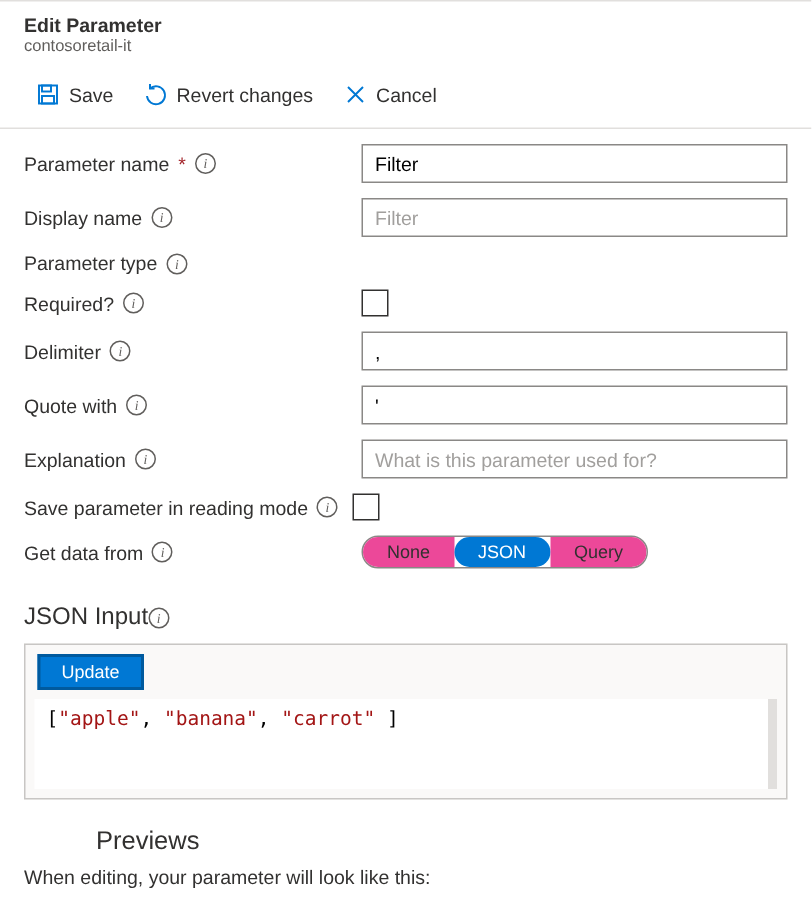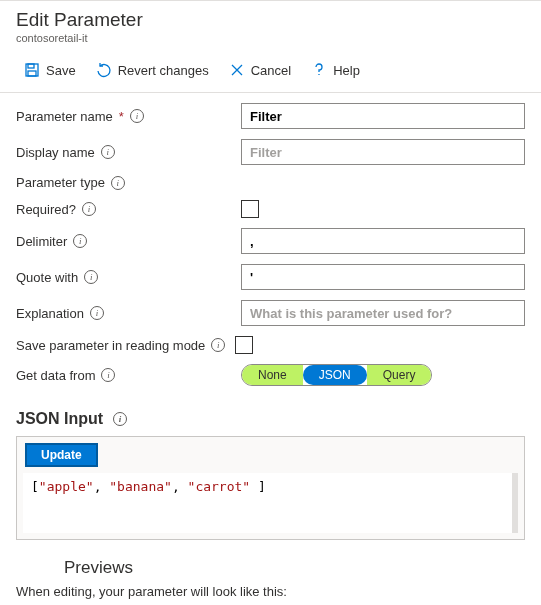--- a/index.html
+++ b/index.html
@@ -4,21 +4,21 @@
 <style>
   * { box-sizing: border-box; margin: 0; padding: 0; }
   body {
     font-family: "Segoe UI", -apple-system, sans-serif;
     font-size: 13px;
     color: #323130;
     background: #fff;
     width: 541px;
   }
   .header { padding: 8px 16px 4px; border-top: 1px solid #e1dfdd; }
-  .title { font-size: 19px; font-weight: 400; color: #323130; }
+  .title { font-size: 13px; font-weight: 700; color: #323130; }
   .subtitle { font-size: 11px; color: #605e5c; margin-top: 1px; }
   .toolbar {
     display: flex; align-items: center; gap: 4px;
     padding: 10px 16px; border-bottom: 1px solid #e1dfdd;
   }
   .toolbar-btn {
     display: flex; align-items: center; gap: 6px;
     padding: 4px 8px; cursor: pointer; font-size: 13px;
     color: #323130; background: none; border: none;
   }
@@ -31,50 +31,49 @@
     width: 14px; height: 14px; border: 1px solid #605e5c;
     border-radius: 50%; display: inline-flex; align-items: center;
     justify-content: center; font-size: 9px; color: #605e5c;
     font-style: italic; font-family: Georgia, serif;
   }
   .field-col { flex: 1; }
   .text-input, .select-input {
     width: 100%; padding: 4px 8px; font-size: 13px;
     border: 1px solid #8a8886; background: #fff; height: 26px;
     font-family: inherit;
-    font-weight: bold;
   }
   .text-input::placeholder { color: #a19f9d; }
   .select-input {
     display: flex; align-items: center; justify-content: space-between;
     cursor: pointer;
   }
   .chev { width: 12px; height: 12px; }
   .checkbox {
     width: 18px; height: 18px; border: 1px solid #323130; background: #fff;
     cursor: pointer;
   }
   .seg-control {
     display: inline-flex; border: 1px solid #8a8886; border-radius: 12px;
     overflow: hidden; height: 22px; align-items: stretch;
   }
   .seg {
     padding: 2px 16px; font-size: 12px; display: flex; align-items: center;
-    cursor: pointer; background: #bef264; color: #323130;
+    cursor: pointer; background: #ec4899; color: #323130;
   }
   .seg.active { background: #0078d4; color: #fff; border-radius: 11px; }
   .section-head {
-    font-size: 16px; font-weight: 700; padding: 14px 16px 8px;
-    display: flex; align-items: center; gap: 10px;
+    font-size: 16px; font-weight: 400; padding: 14px 16px 8px;
+    display: flex; align-items: center; gap: 0;
   }
   .json-box { margin: 0 16px; border: 1px solid #c8c6c4; background: #faf9f8; }
   .json-toolbar { padding: 6px 8px; }
   .update-btn {
     background: #0078d4; color: #fff; border: 2px solid #005a9e;
-    padding: 3px 14px; font-size: 12px; font-weight: 700; cursor: pointer;
+    padding: 3px 14px; font-size: 12px; font-weight: 400; cursor: pointer;
   }
   .json-content {
     background: #fff; margin: 0 6px 6px; padding: 6px 8px;
     font-family: Consolas, monospace; font-size: 13px; min-height: 60px;
     border-right: 6px solid #e1dfdd;
   }
   .json-content .br { color: #000; }
   .json-content .str { color: #a31515; }
   .previews-head { font-size: 17px; font-weight: 400; padding: 18px 16px 6px; margin-left: 48px; }
   .previews-desc { font-size: 13px; padding: 0 16px 14px; }
@@ -103,26 +102,20 @@
         <path d="M4 1 L4 4 L7 4"></path>
       </svg>
     <span>Revert changes</span>
   </button>
   <button class="toolbar-btn">
     <svg viewBox="0 0 16 16" class="icon-blue" stroke-width="1.3">
         <path d="M3 3 L13 13 M13 3 L3 13"></path>
       </svg>
     <span>Cancel</span>
   </button>
-  <button class="toolbar-btn">
-    <svg viewBox="0 0 16 16" class="icon-blue" stroke-width="1.3">
-        <path d="M5 5 A3 3 0 1 1 8 8 L8 10 M8 12 L8 13"></path>
-      </svg>
-    <span>Help</span>
-  </button>
 </div>
 
 <div class="form">
 
   <div class="row">
     <div class="label-col">
       <span>Parameter name</span>
       <span class="req">*</span>
       <span class="info">i</span>
     </div>

